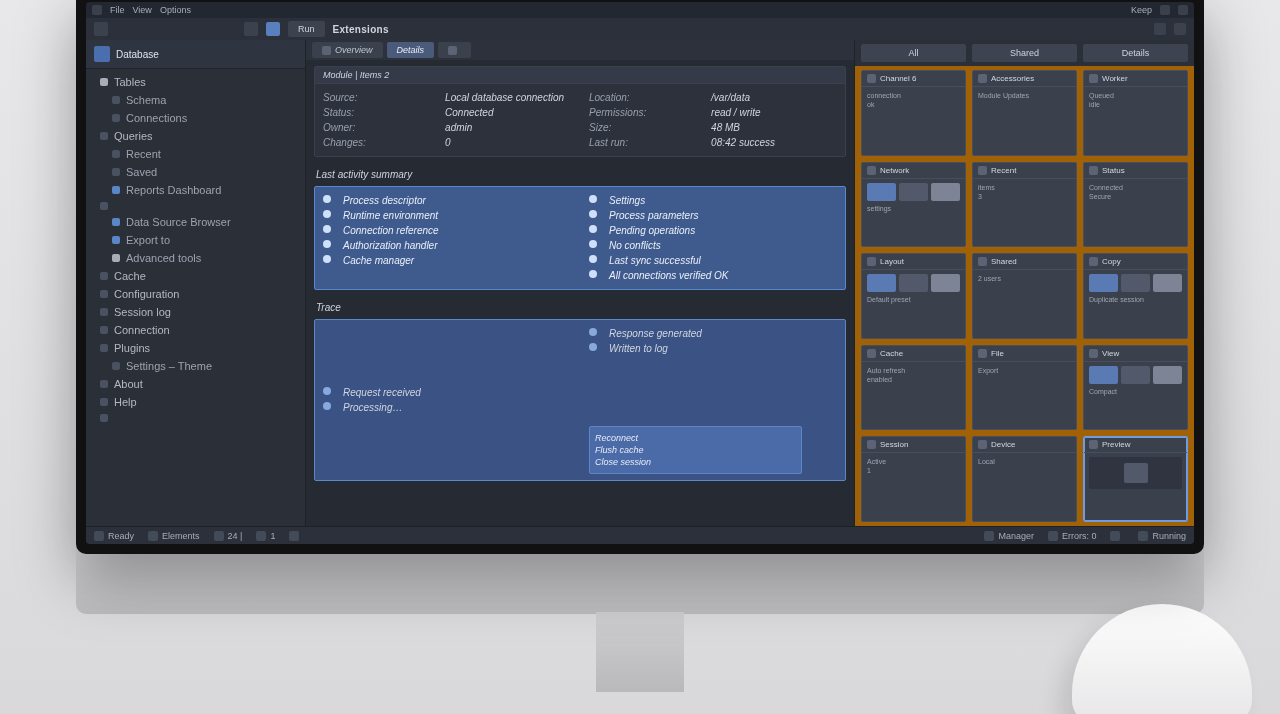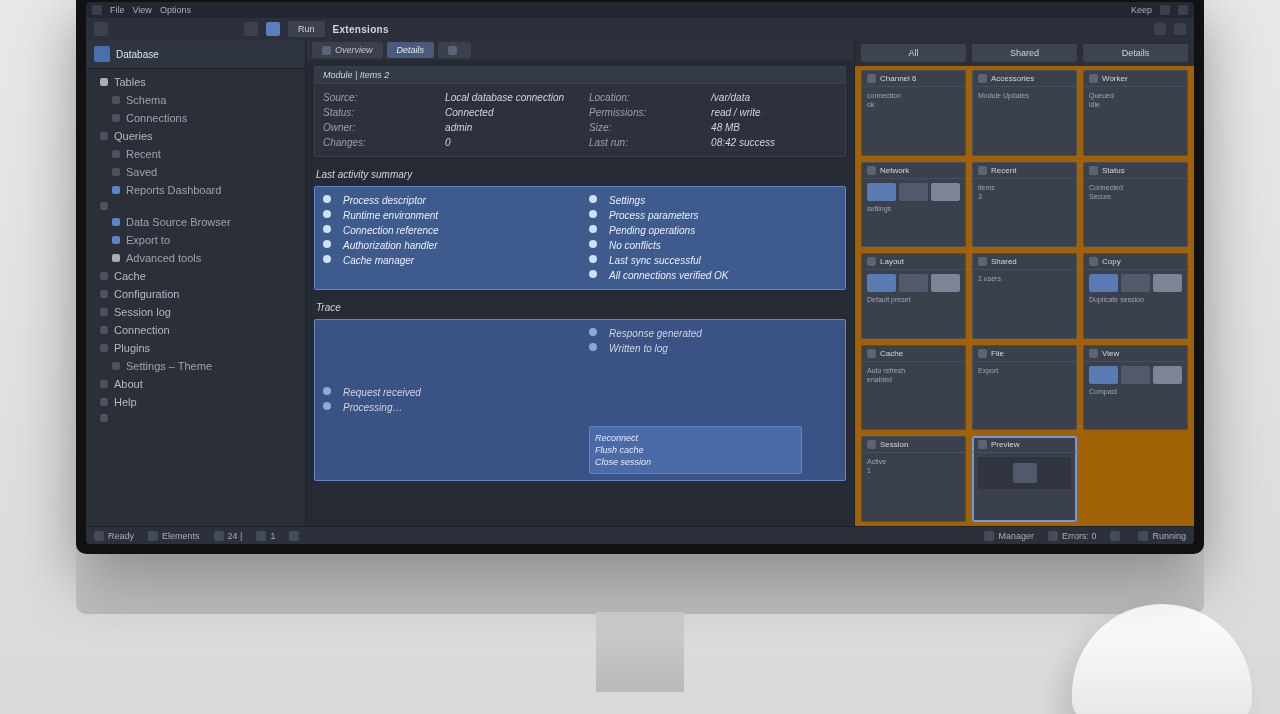--- a/index.html
+++ b/index.html
@@ -494,20 +494,29 @@
               <div class="card">
                 <div class="card-hd">
                   <span class="ci"></span>
                   <span>Session</span>
                 </div>
                 <div class="card-body">
                   <div class="row">Active</div>
                   <div class="row">1</div>
                 </div>
               </div>
+              <div class="card">
+                <div class="card-hd">
+                  <span class="ci"></span>
+                  <span>Device</span>
+                </div>
+                <div class="card-body">
+                  <div class="row">Local</div>
+                </div>
+              </div>
               <div class="card sel">
                 <div class="card-hd">
                   <span class="ci"></span>
                   <span>Preview</span>
                 </div>
                 <div class="card-body">
                   <div class="preview">
                     <div class="pbox"></div>
                   </div>
                 </div>

